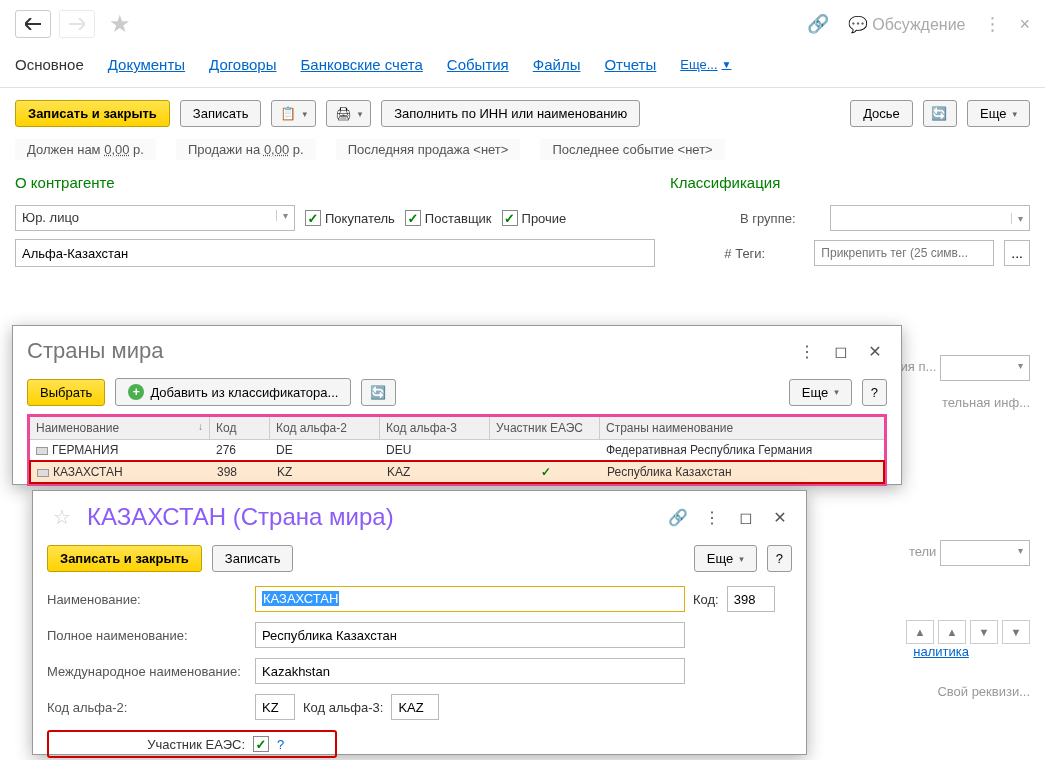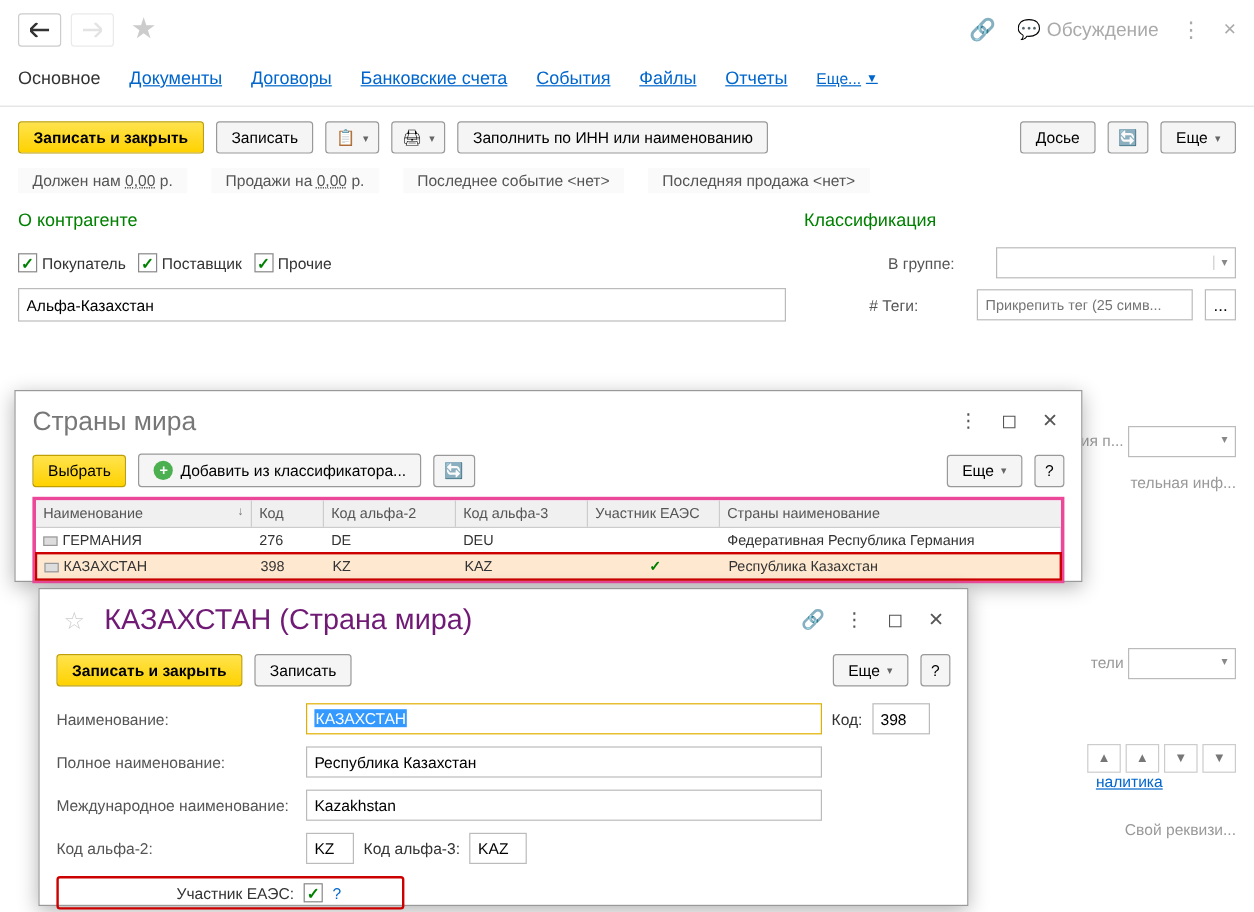--- a/index.html
+++ b/index.html
@@ -61,21 +61,21 @@
 .td { padding: 3px 6px; }
 .td.c1 { width: 180px; }
 .td.c2 { width: 60px; }
 .td.c3 { width: 110px; }
 .td.c4 { width: 110px; }
 .td.c5 { width: 110px; text-align: center; color: #008000; font-weight: bold; }
 .td.c6 { flex: 1; }
 .tr.selected { background: #ffe8d0; border: 2px solid #cc0000; margin: -1px; }
 .flag { display: inline-block; width: 12px; height: 8px; background: #ddd; margin-right: 4px; vertical-align: middle; border: 1px solid #999; }
 .dialog.country { top: 490px; left: 32px; width: 775px; height: 265px; }
-.country-title { font-size: 24px; color: #701a75; }
+.country-title { font-size: 24px; color: #8b5cf6; }
 .form-grid { padding: 6px 14px; }
 .fg-row { display: flex; align-items: center; gap: 8px; margin-bottom: 10px; }
 .fg-label { width: 200px; color: #555; }
 .fg-input { border: 1px solid #bbb; padding: 4px 6px; height: 26px; font-size: 13px; }
 .fg-input.name { width: 430px; border: 1px solid #e0b000; }
 .fg-input.name .highlight { background: #3399ff; color: #fff; padding: 0 1px; }
 .fg-input.full { width: 430px; }
 .fg-input.code { width: 40px; }
 .fg-input.code3 { width: 48px; }
 .eaec-row { border: 2px solid #cc0000; border-radius: 3px; padding: 4px 6px; display: flex; align-items: center; gap: 8px; width: 290px; text-align: right; }
@@ -150,34 +150,35 @@
     </button>
 </div>
 
 <div class="status-bar">
   <span class="status-item">
     <span>Должен нам</span> <span class="dash">0,00</span> <span>р.</span>
   </span>
   <span class="status-item">
     <span>Продажи на</span> <span class="dash">0,00</span> <span>р.</span>
   </span>
+  <span class="status-item">Последняя продажа &lt;нет&gt;</span>
   <span class="status-item">Последнее событие &lt;нет&gt;</span>
-  <span class="status-item">Последняя продажа &lt;нет&gt;</span>
 </div>
 
 <div class="section-row">
   <div class="section-left">
     <div class="section-title">О контрагенте</div>
   </div>
   <div class="section-right">
     <div class="section-title">Классификация</div>
   </div>
 </div>
 
 <div class="form-row">
+  <div class="select"><span>Юр. лицо</span></div>
   <label class="chk">
       <span class="chk-box">✓</span>
       <span>Покупатель</span>
     </label>
   <label class="chk">
       <span class="chk-box">✓</span>
       <span>Поставщик</span>
     </label>
   <label class="chk">
       <span class="chk-box">✓</span>

